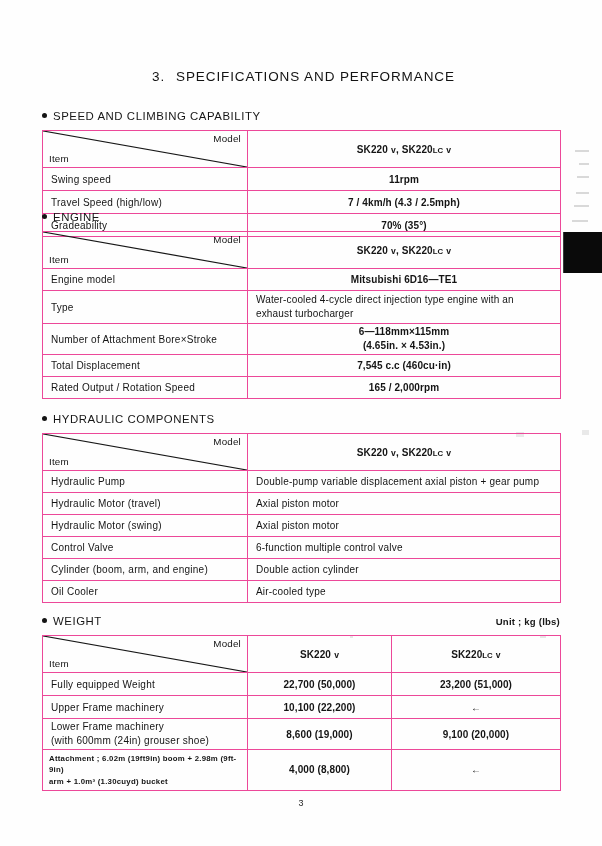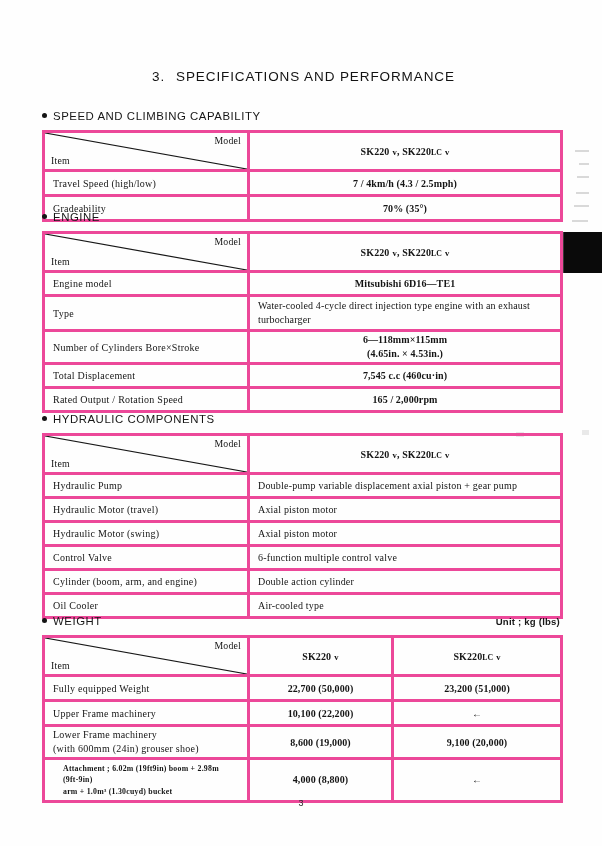--- a/index.html
+++ b/index.html
@@ -86,26 +86,25 @@
     letter-spacing: .2px;
     color: #181818;
   }
 
   table.spec {
     border-collapse: collapse;
     width: 518px;
     table-layout: fixed;
   }
   table.spec td {
-    border: 3px solid #ec4899;
+    border: 1px solid #ec4899;
     padding: 0 8px;
     font-size: 10px;
     color: #141414;
     vertical-align: middle;
-    font-family: Liberation Serif, serif;
   }
   table.spec td.item {
     text-align: left;
     letter-spacing: .25px;
   }
   table.spec td.val {
     text-align: center;
     font-weight: bold;
     letter-spacing: .1px;
   }
@@ -159,21 +158,21 @@
   .vmark {
     font-size: 0.86em;
     margin-left: 1px;
   }
 
   td.tiny {
     font-size: 7.8px !important;
     font-weight: bold;
     letter-spacing: .05px;
     line-height: 1.45;
-    padding: 3px 18px !important;
+    padding: 3px 6px !important;
   }
 
   .two-line { line-height: 1.45; }
 
   .arrow {
     font-size: 12px;
     font-weight: bold;
     letter-spacing: 0;
   }
 
@@ -224,20 +223,24 @@
               <line x1="0" y1="0" x2="205" y2="36" stroke="#171717" stroke-width="1.2"></line>
             </svg>
             <span class="lbl-model">Model</span>
             <span class="lbl-item">Item</span>
           </td>
           <td class="modelhead">
             SK220 <span class="vmark">v</span>, SK220<span class="lc">LC</span> <span class="vmark">v</span>
           </td>
         </tr>
         <tr>
+          <td class="item" style="height:22px">Swing speed</td>
+          <td class="val">11rpm</td>
+        </tr>
+        <tr>
           <td class="item" style="height:22px">Travel Speed (high/low)</td>
           <td class="val">7 / 4km/h  (4.3 / 2.5mph)</td>
         </tr>
         <tr>
           <td class="item" style="height:22px">Gradeability</td>
           <td class="val">70% (35°)</td>
         </tr>
       </tbody>
     </table>
   </div>
@@ -266,21 +269,21 @@
         </tr>
         <tr>
           <td class="item" style="height:21px">Engine model</td>
           <td class="val">Mitsubishi 6D16—TE1</td>
         </tr>
         <tr>
           <td class="item" style="height:32px">Type</td>
           <td class="val-left two-line">Water-cooled 4-cycle direct injection type engine with an exhaust turbocharger</td>
         </tr>
         <tr>
-          <td class="item" style="height:30px">Number of Cylinders Bore×Stroke</td>
+          <td class="item" style="height:30px">Number of Attachment Bore×Stroke</td>
           <td class="val two-line">
             <span>6—118mm×115mm</span><br>
             <span>(4.65in. × 4.53in.)</span>
           </td>
         </tr>
         <tr>
           <td class="item" style="height:21px">Total Displacement</td>
           <td class="val">7,545 c.c (460cu·in)</td>
         </tr>
         <tr>

